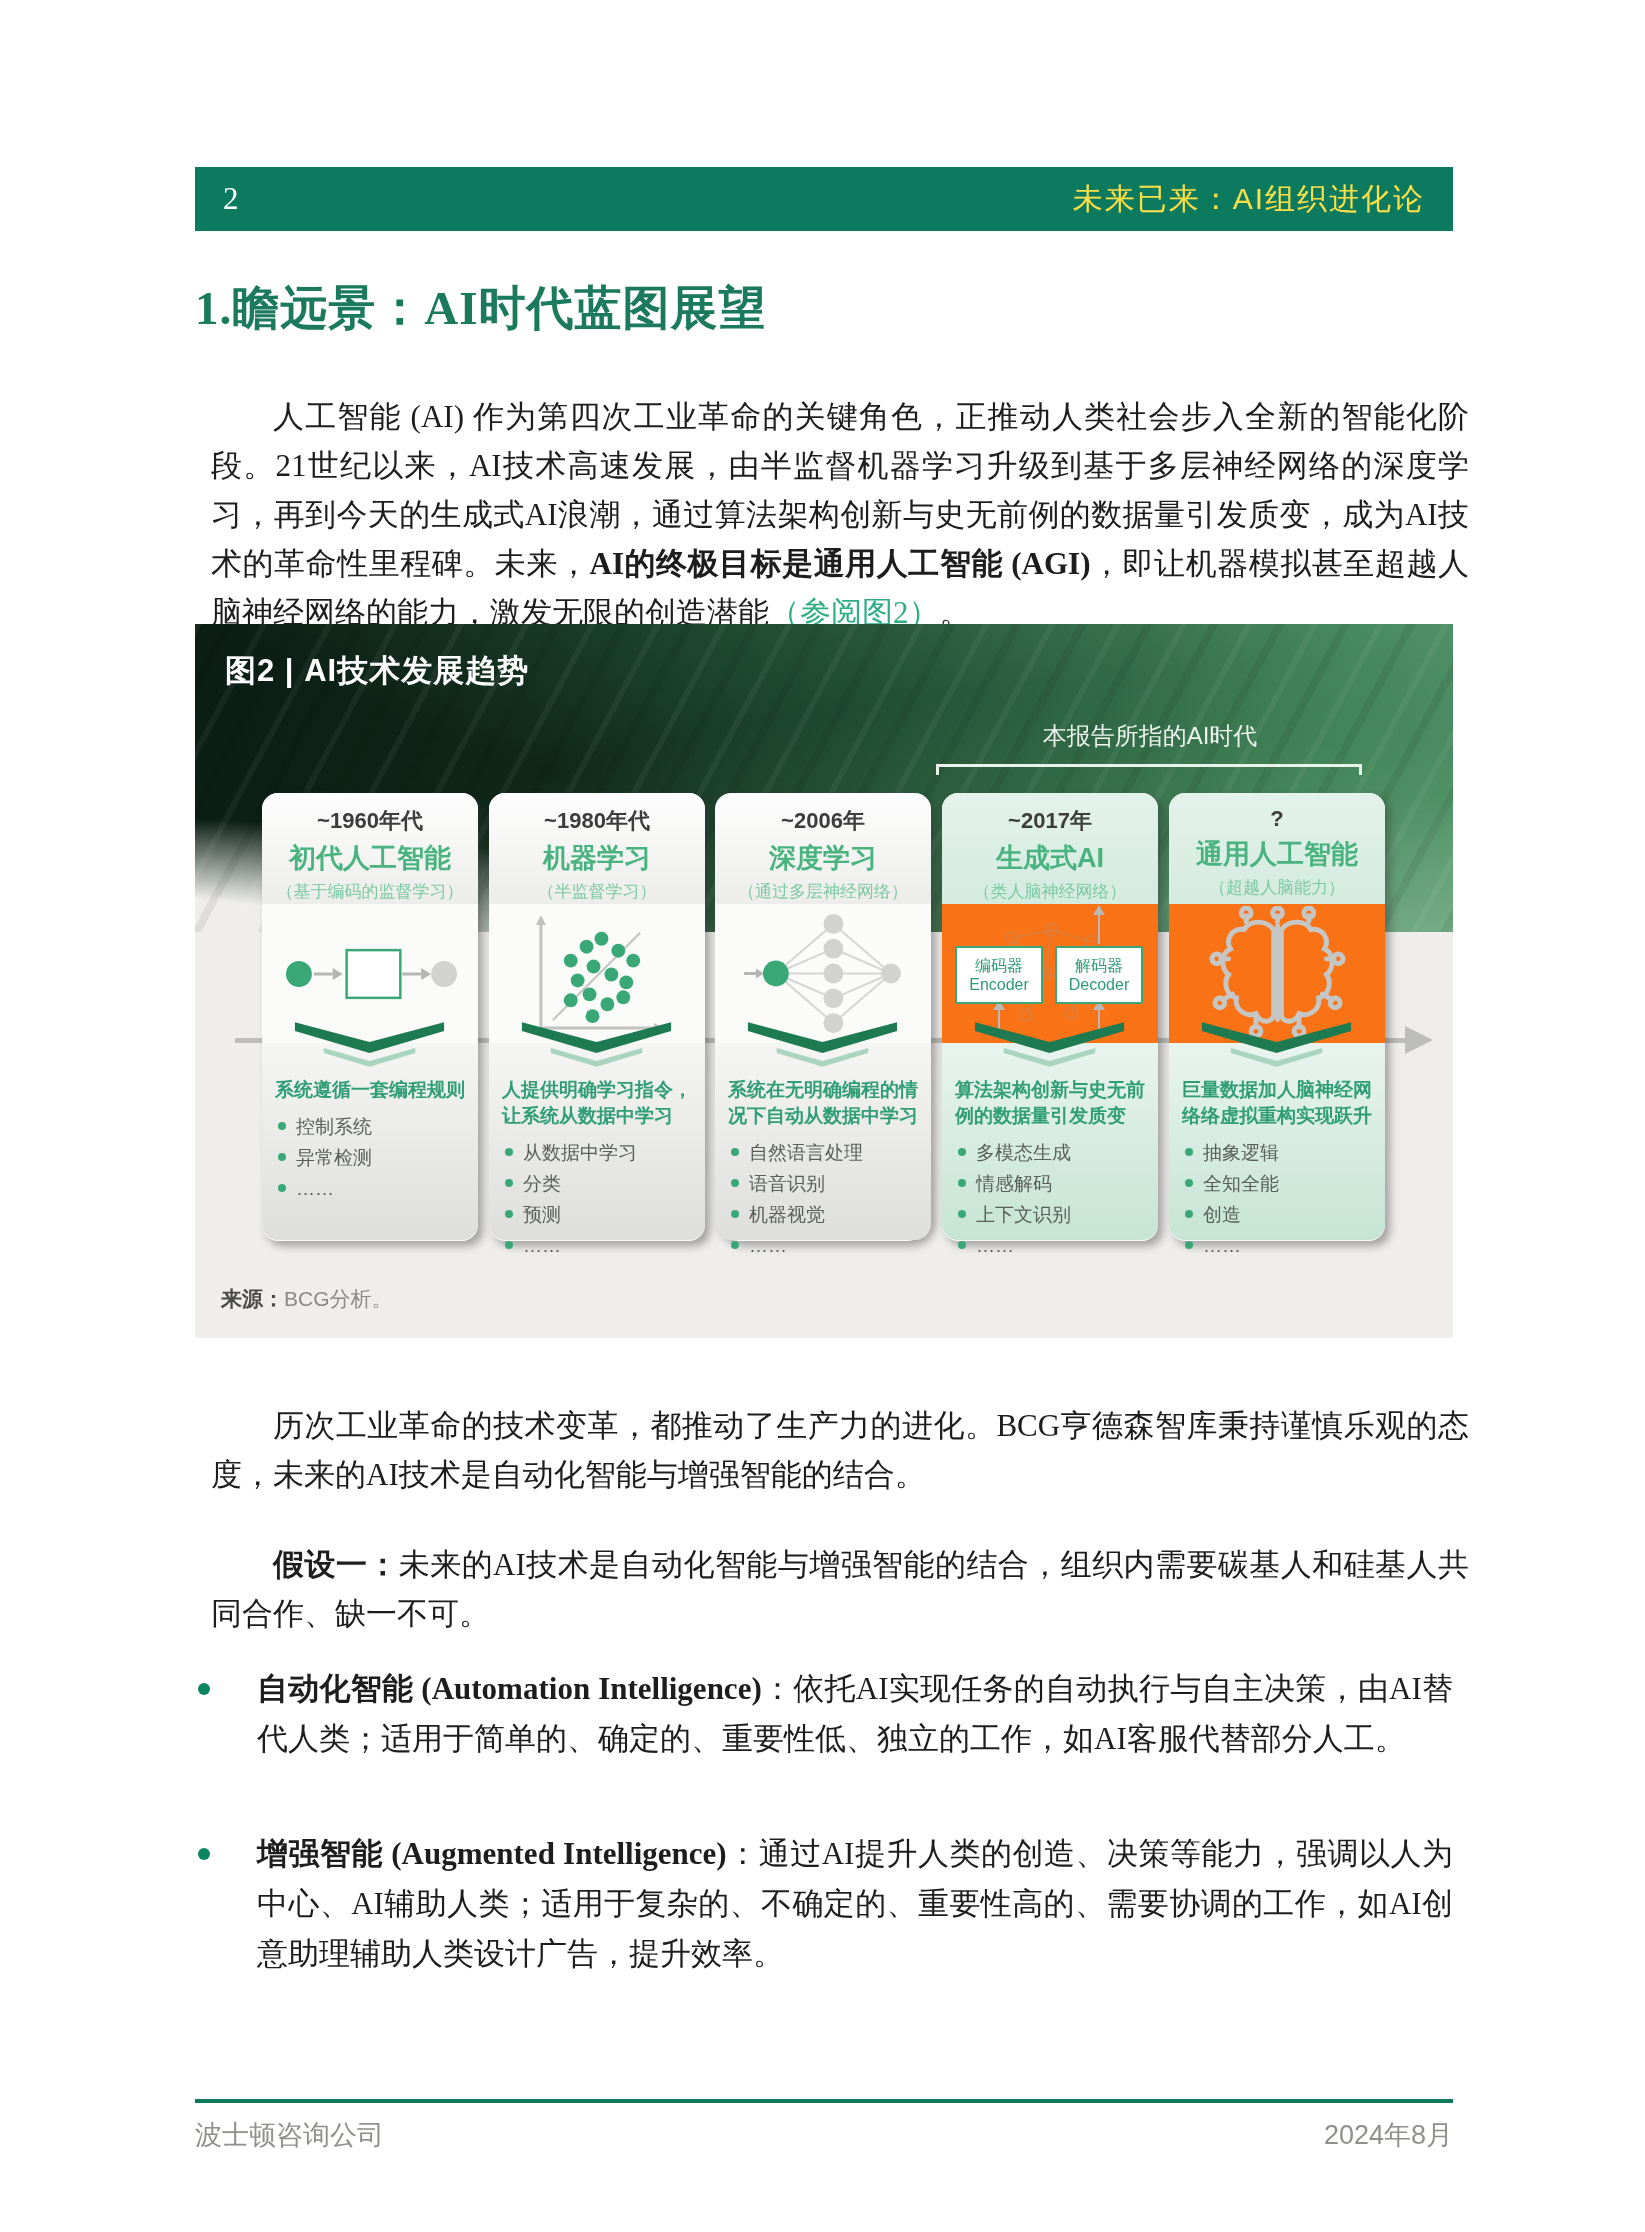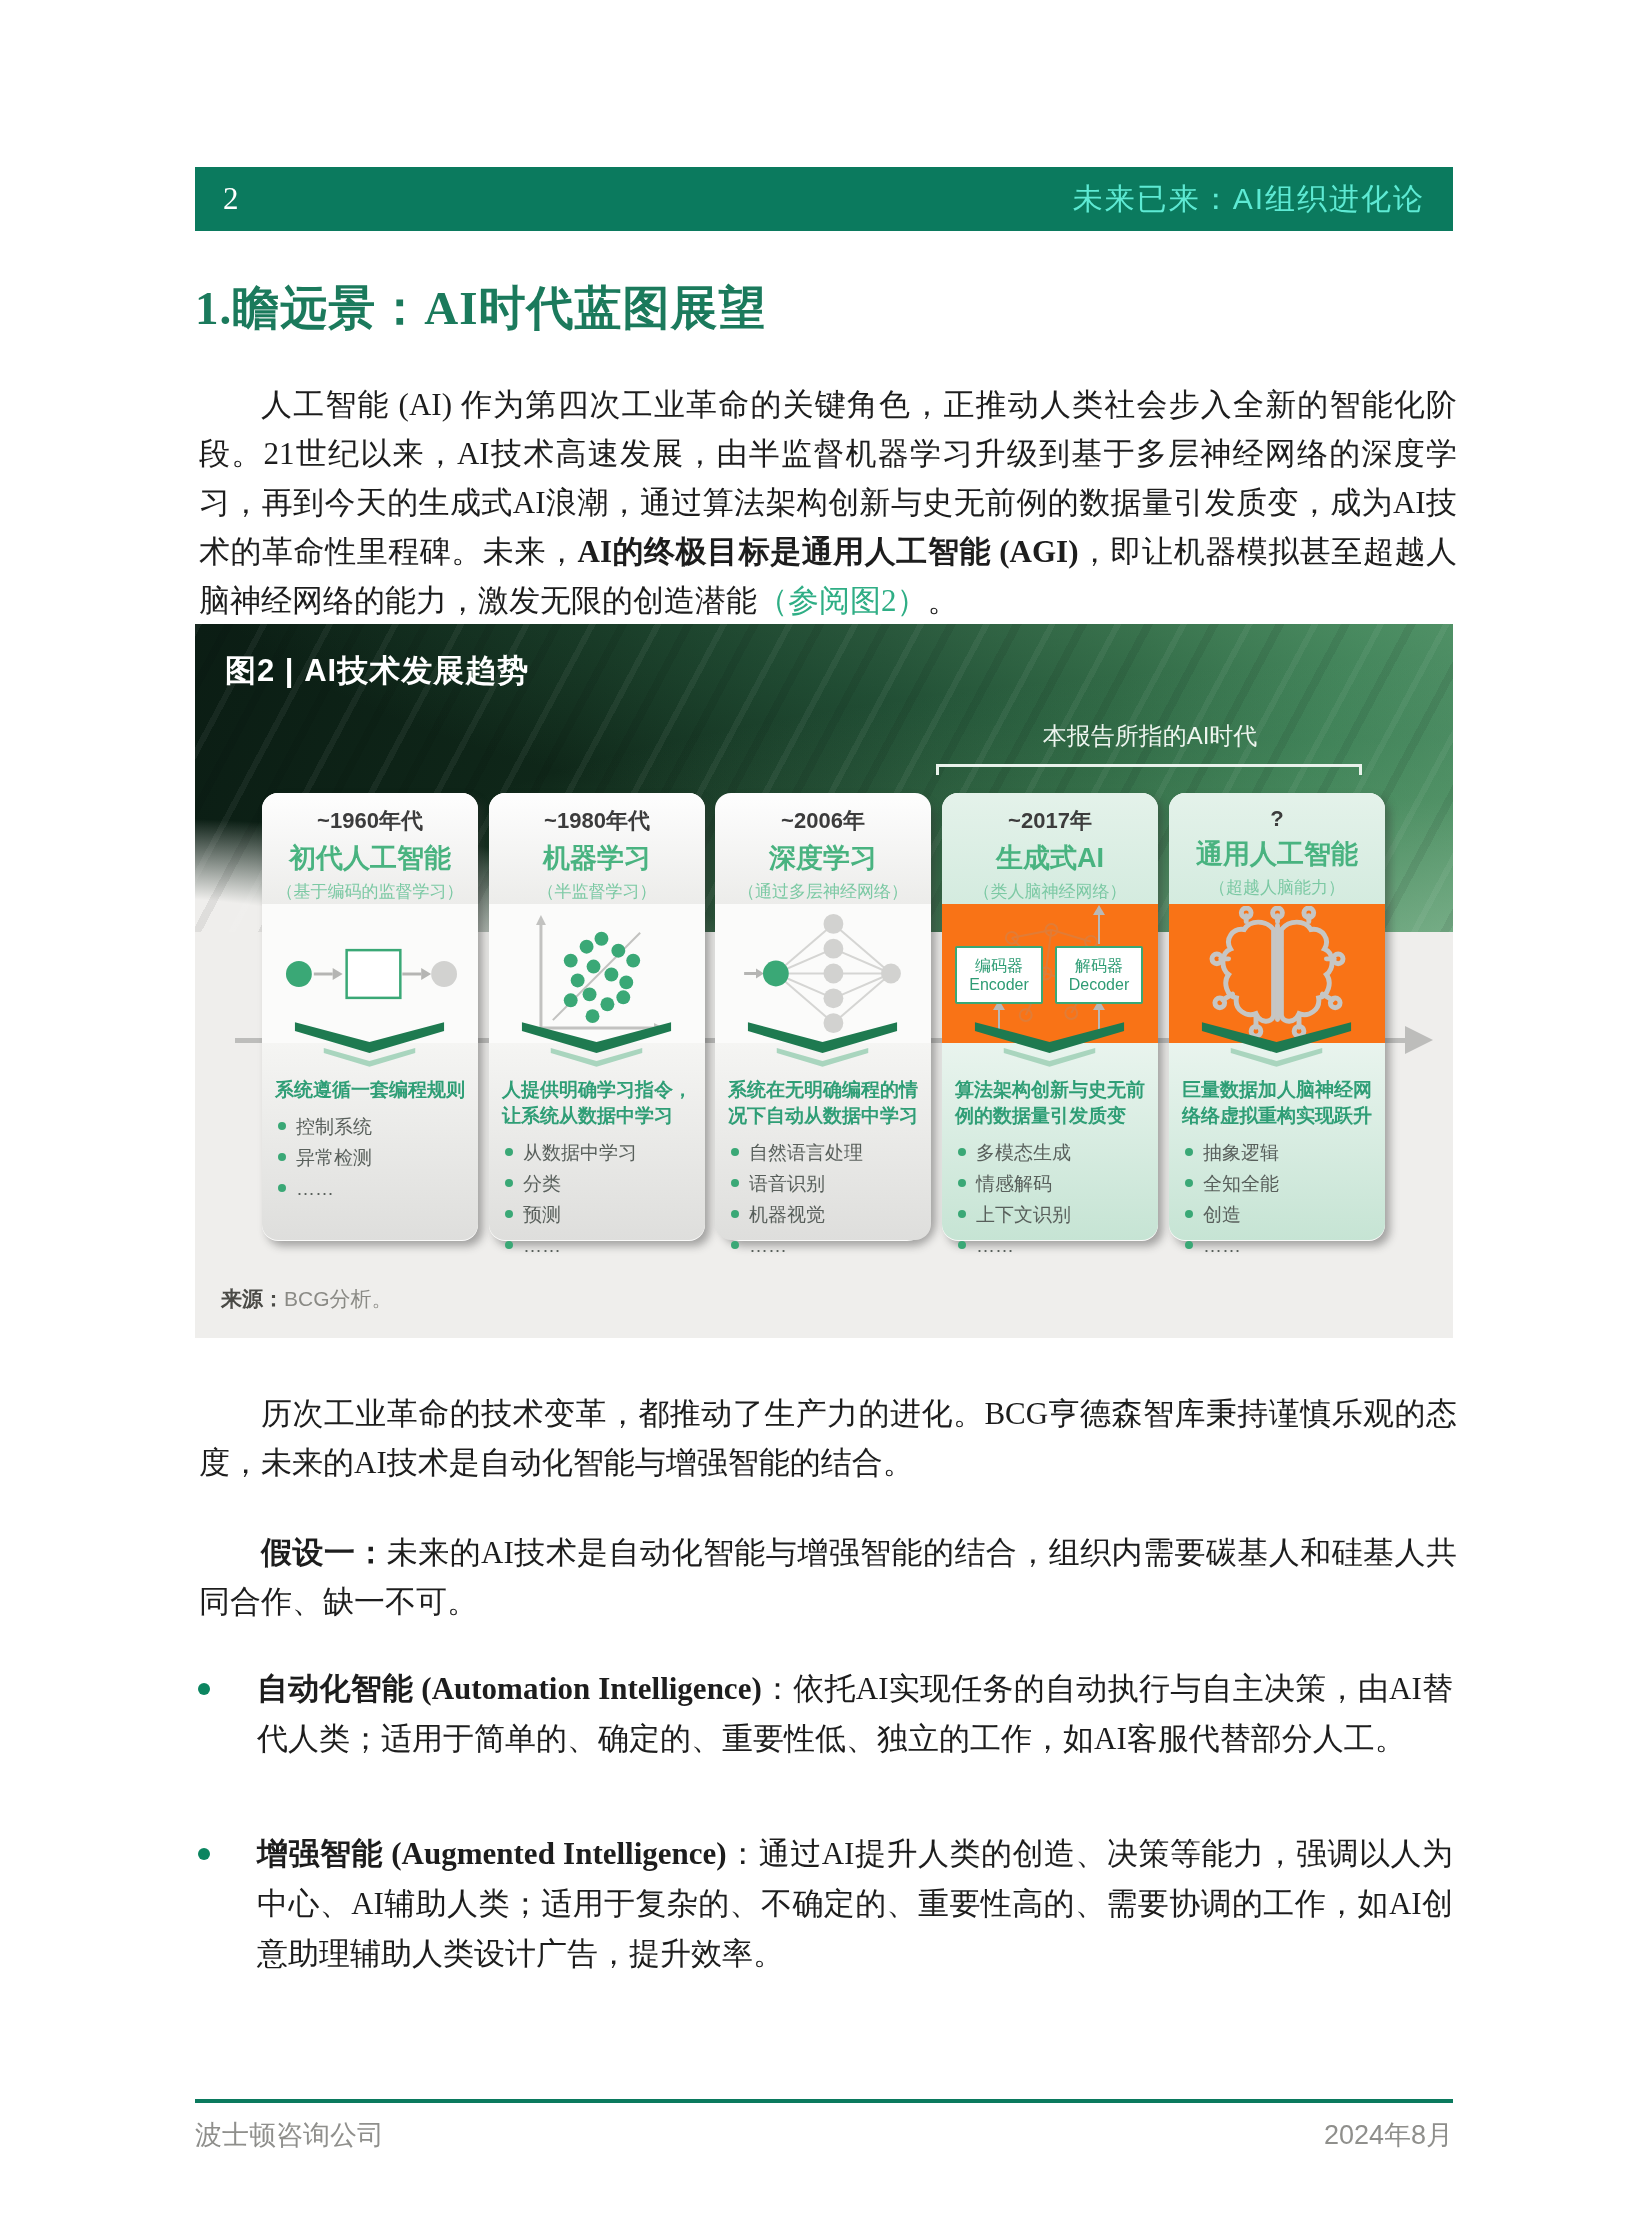--- a/index.html
+++ b/index.html
@@ -4,29 +4,29 @@
 <style>
   html,body{margin:0;padding:0;background:#ffffff;}
   .page{position:relative;width:1646px;height:2233px;background:#ffffff;overflow:hidden;
         font-family:"Liberation Serif","DejaVu Serif",serif;}
 
   
   .header-bar{position:absolute;left:195px;top:167px;width:1258px;height:64px;
     background:#0b7a5e;display:flex;align-items:center;justify-content:space-between;
     box-sizing:border-box;padding:0 28px;}
   .page-num{color:#ffffff;font-size:31px;}
-  .header-title{color:#5eead4;font-size:30px;letter-spacing:2px;
+  .header-title{color:#fde047;font-size:30px;letter-spacing:2px;
     font-family:"Liberation Sans","DejaVu Sans",sans-serif;font-weight:400;}
 
   
   .section-title{position:absolute;left:195px;top:277px;margin:0;
     color:#1b7a5c;font-size:47px;font-weight:bold;letter-spacing:1px;}
 
   
-  .body-p{position:absolute;left:195px;width:1258px;margin:4px;
+  .body-p{position:absolute;left:195px;width:1258px;margin:16px;
     font-size:31px;line-height:49px;color:#1d1d1d;text-align:justify;}
   .indent{text-indent:2em;}
   .p1{top:376px;}
   .p2{top:1385px;}
   .p3{top:1524px;}
   .green-link{color:#2fae85;}
   .body-p b{font-weight:bold;}
 
   
   .bullet{position:absolute;left:195px;width:1258px;box-sizing:border-box;

